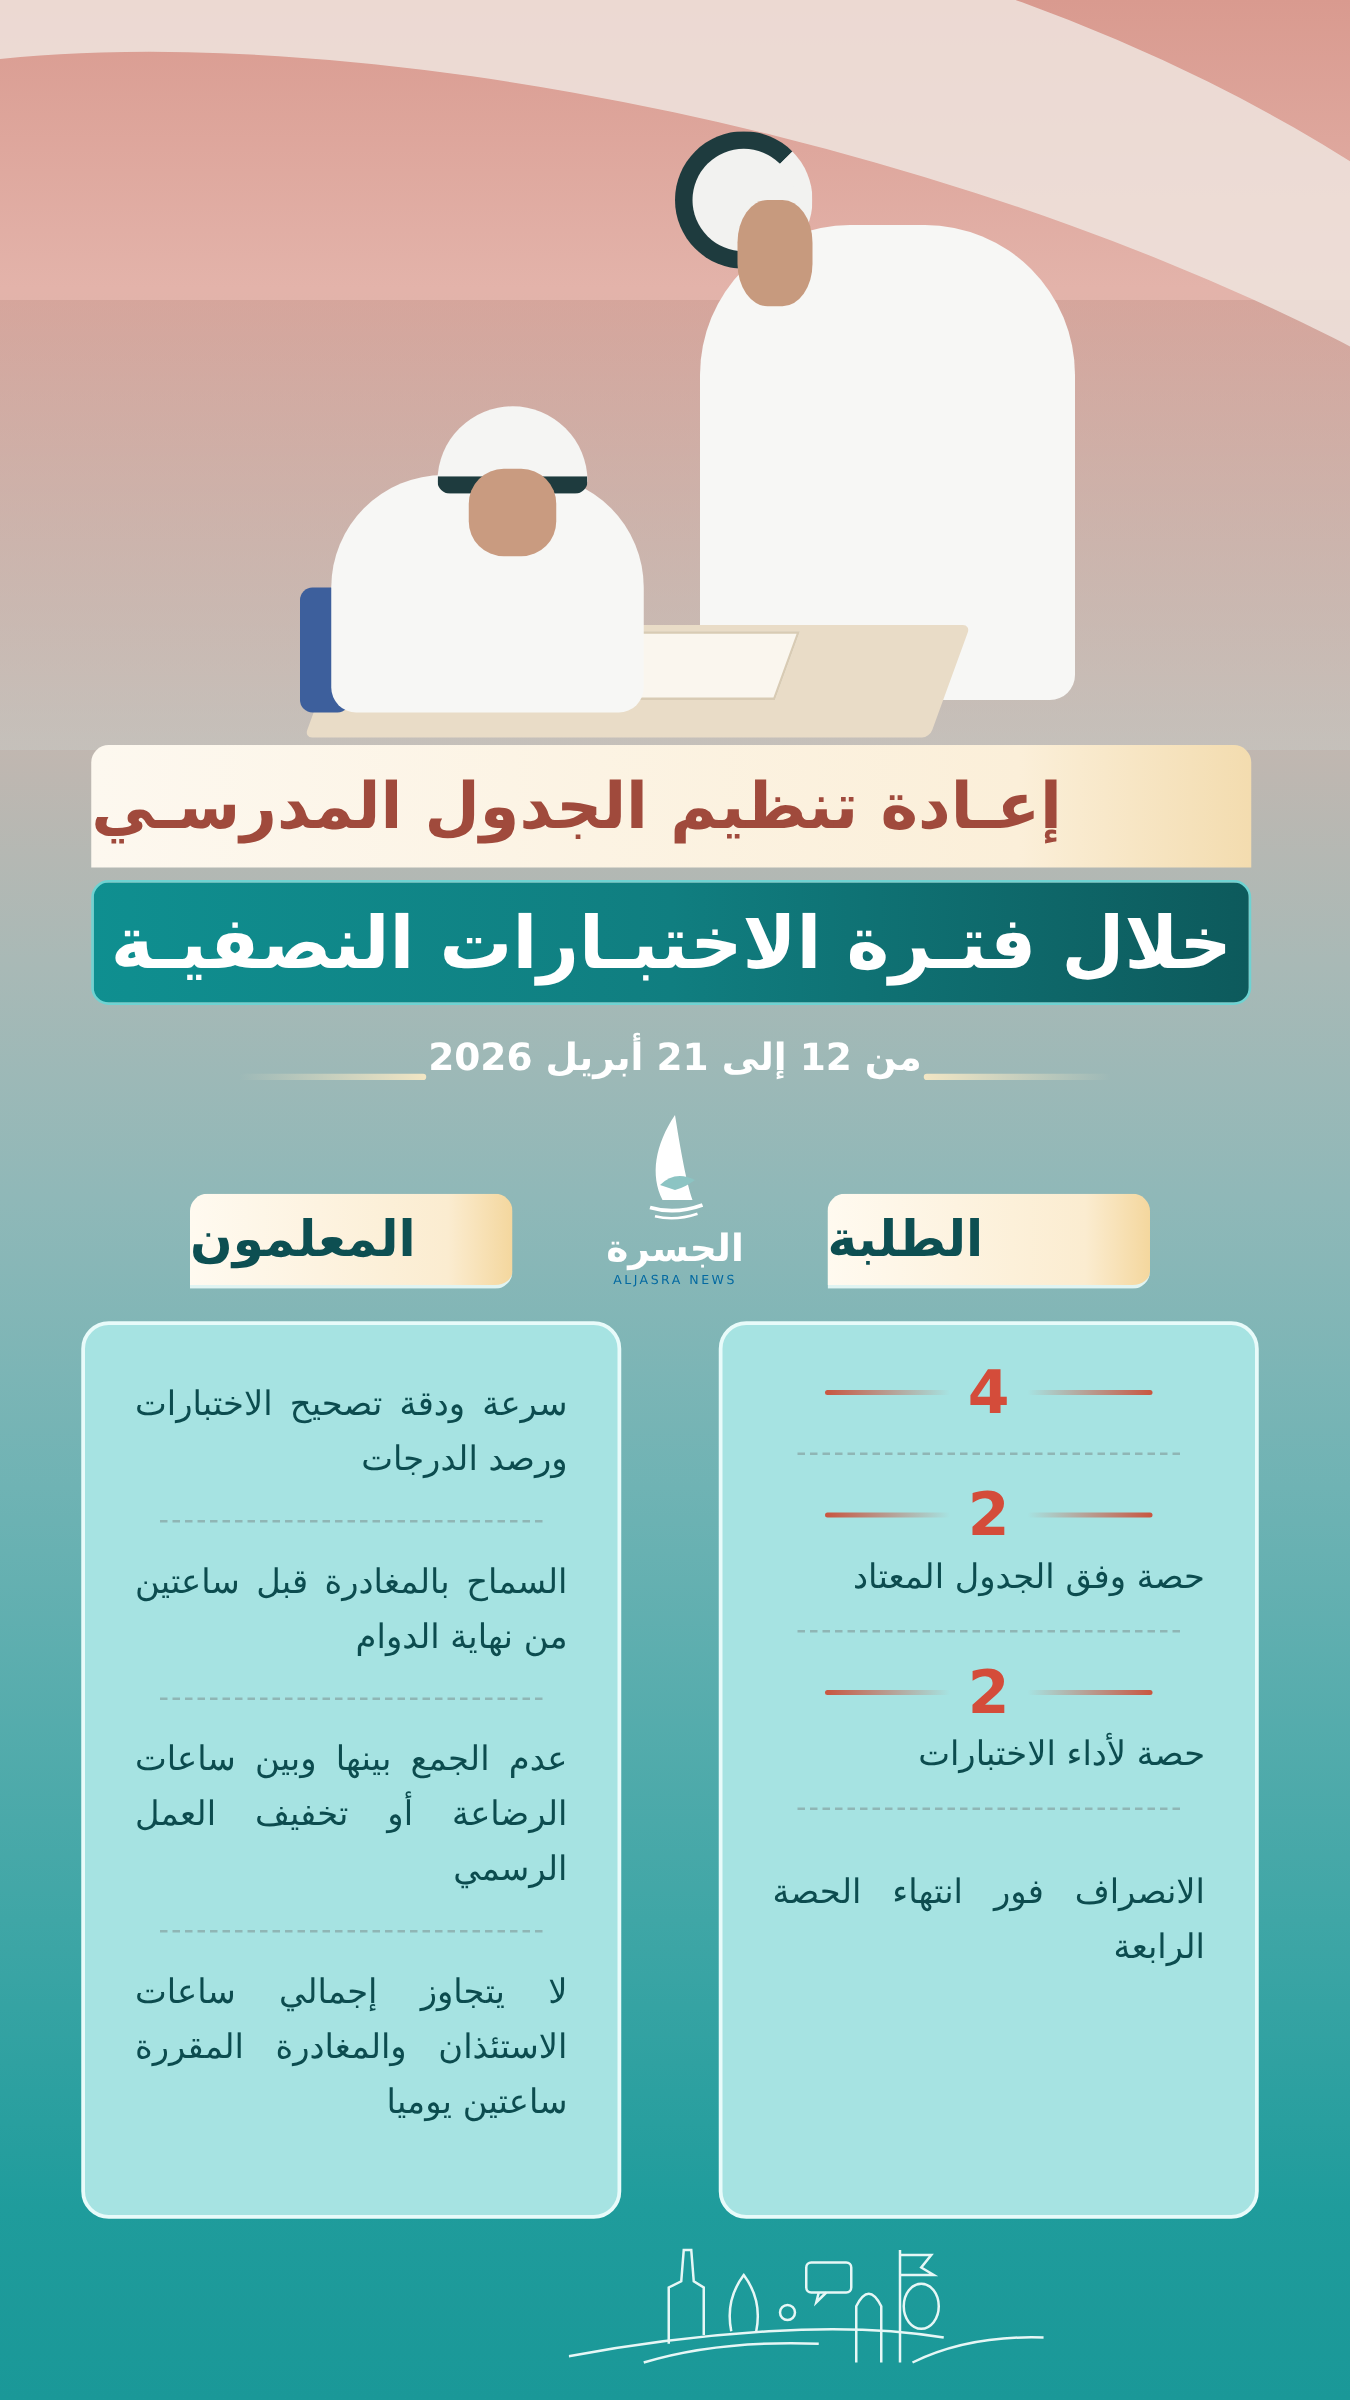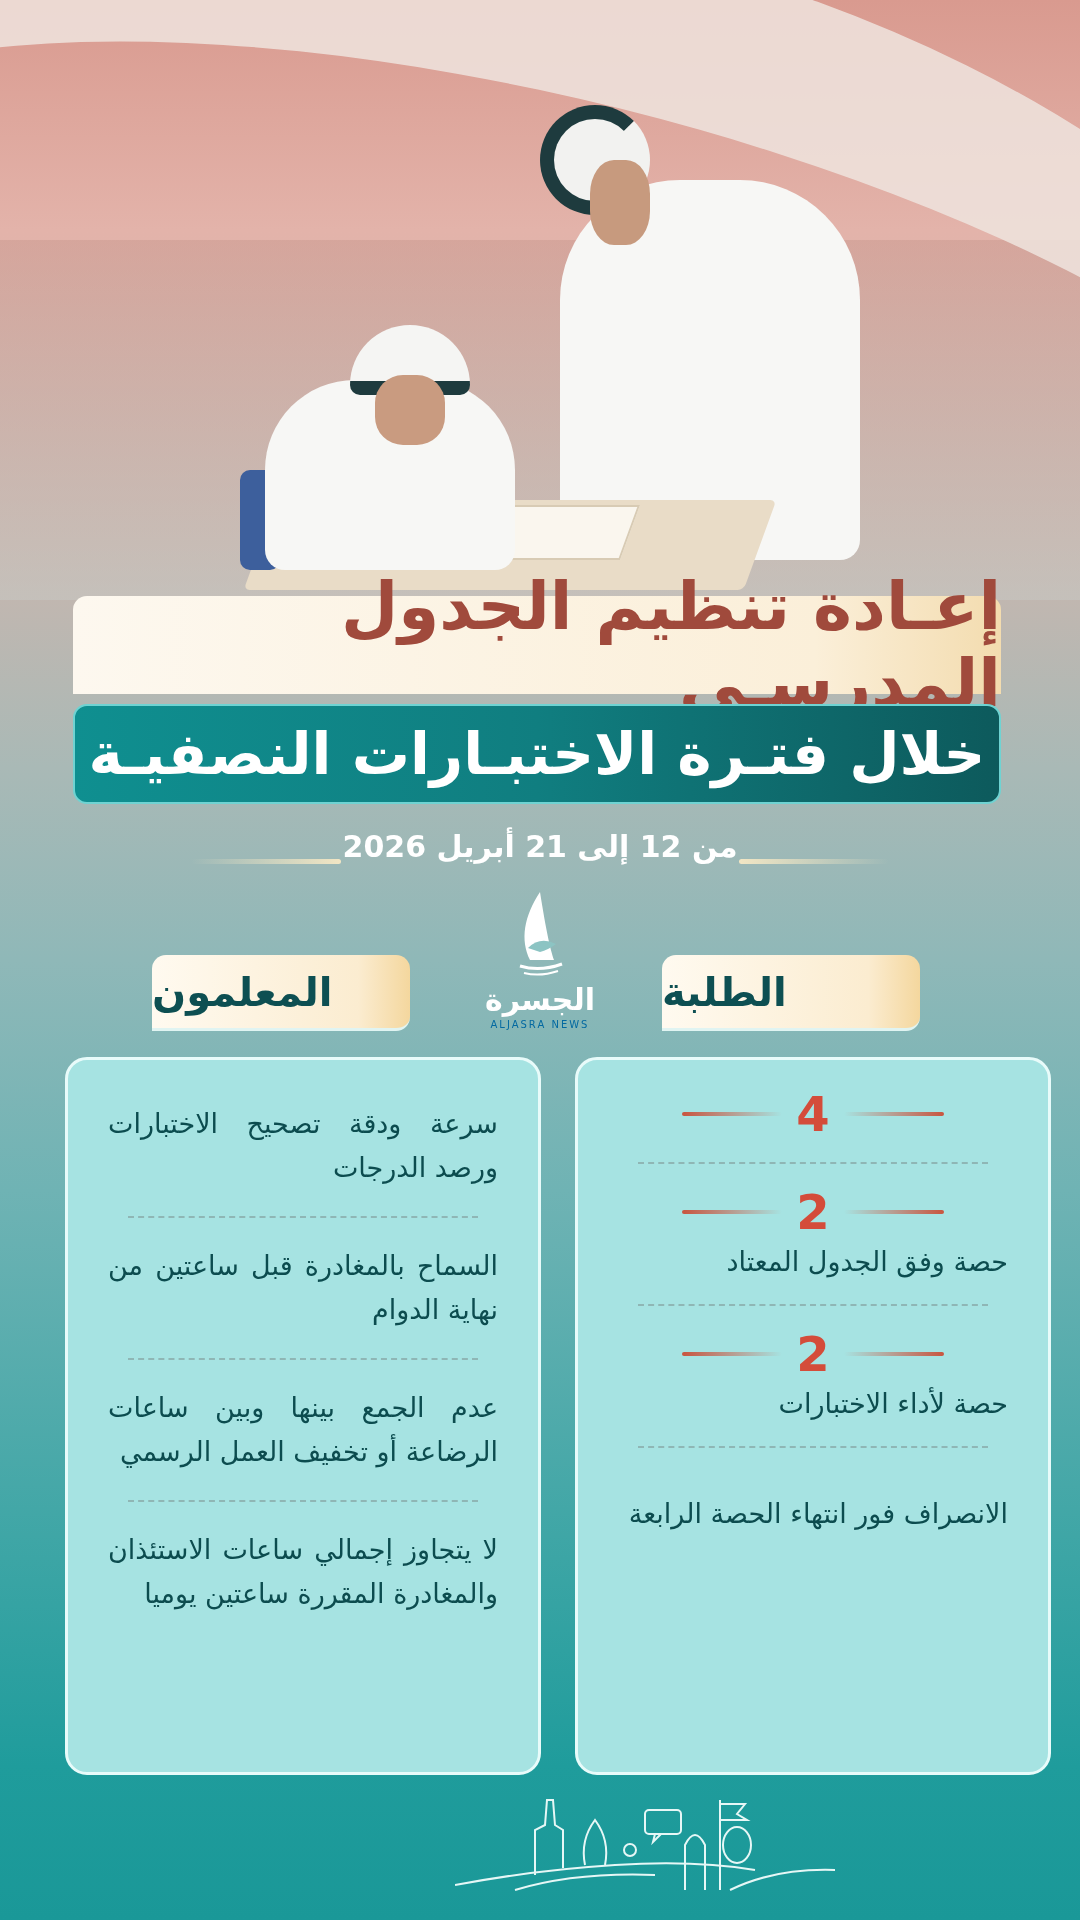--- a/index.html
+++ b/index.html
@@ -22,22 +22,22 @@
   .hero .teacher-head{position:absolute;left:540px;top:105px;width:110px;height:110px;border-radius:50%;background:#f2f2f0;border:14px solid #1e3b3e;border-right-color:#f2f2f0}
   .hero .teacher-face{position:absolute;left:590px;top:160px;width:60px;height:85px;border-radius:40%;background:#c79a7e}
   .hero .student{position:absolute;left:265px;top:380px;width:250px;height:190px;background:#f7f7f5;border-radius:90px 90px 20px 20px}
   .hero .student-head{position:absolute;left:350px;top:325px;width:120px;height:70px;border-radius:60px 60px 10px 10px;background:#f5f5f3;border-bottom:14px solid #1e3b3e}
   .hero .student-face{position:absolute;left:375px;top:375px;width:70px;height:70px;border-radius:40%;background:#c99b80}
   .hero .chair{position:absolute;left:240px;top:470px;width:40px;height:100px;background:#3d5f9c;border-radius:10px}
 
   .title1{
     position:absolute;left:73px;top:596px;width:928px;height:98px;
     background:linear-gradient(90deg,#fdf8ef 0%,#fbefd9 80%,#f3dcaf 100%);
-    border-radius:14px 14px 0 0;display:flex;align-items:center;justify-content:flex-start;
-    color:#a04a3c;font-weight:bold;font-size:66px;direction:rtl;
+    border-radius:14px 14px 0 0;display:flex;align-items:center;justify-content:flex-end;
+    color:#a04a3c;font-weight:bold;font-size:51px;direction:rtl;
   }
   .title2{
     position:absolute;left:73px;top:704px;width:928px;height:100px;
     background:linear-gradient(90deg,#0f8f90 0%,#107e80 50%,#0d5a5c 100%);
     border:2px solid #6fd3d2;border-radius:14px 14px 14px 14px;
     display:flex;align-items:center;justify-content:center;color:#fff;font-weight:bold;font-size:58px;direction:rtl;
   }
   .date-row{position:absolute;left:190px;top:818px;width:700px;height:46px;display:flex;align-items:flex-end;justify-content:center;gap:2px}
   .date-row .line{height:5px;width:150px;background:linear-gradient(90deg,rgba(240,230,190,0),#f2e6c4);border-radius:3px}
   .date-row .line.r{background:linear-gradient(90deg,#f2e6c4,rgba(240,230,190,0))}
@@ -52,21 +52,21 @@
   .col-label{
     position:absolute;top:955px;width:258px;height:76px;border-radius:14px 14px 14px 0;
     background:linear-gradient(90deg,#fffaf0 0%,#fbecd0 80%,#f4d79e 100%);
     display:flex;align-items:center;justify-content:flex-end;color:#0d4f52;font-weight:bold;font-size:40px;direction:rtl;
     border-bottom:3px solid #e0f4f2;
   }
   .lbl-teachers{left:152px}
   .lbl-students{left:662px}
 
   .panel{
-    position:absolute;top:1057px;width:476px;height:718px;border-radius:22px;
+    position:absolute;top:1057px;width:432px;height:718px;border-radius:22px;
     background:#a6e3e2;border:3px solid #e8fbfa;padding:26px 40px 20px 40px;
   }
   .panel-teachers{left:65px}
   .panel-students{left:575px}
   .item{direction:rtl;text-align:justify;color:#0c4c4f;font-size:27px;line-height:44px}
   .item .txt{display:block}
   .divider{border-top:2px dashed #8fb6b5;margin:20px 20px}
   .num-row{display:flex;align-items:center;justify-content:center;gap:14px;height:56px}
   .num-row .nl{height:4px;width:100px;background:linear-gradient(90deg,rgba(200,80,60,0),#c9553f);border-radius:2px}
   .num-row .nr{height:4px;width:100px;background:linear-gradient(90deg,#c9553f,rgba(200,80,60,0));border-radius:2px}

